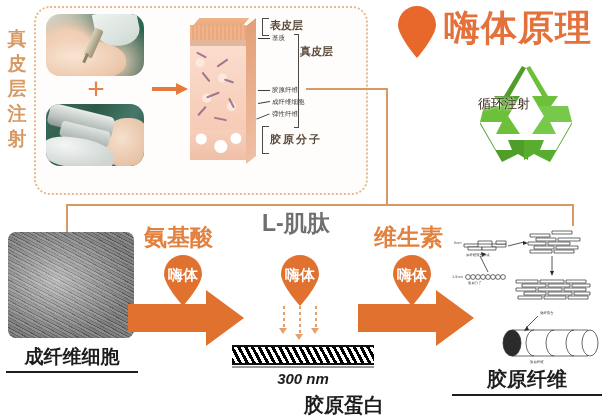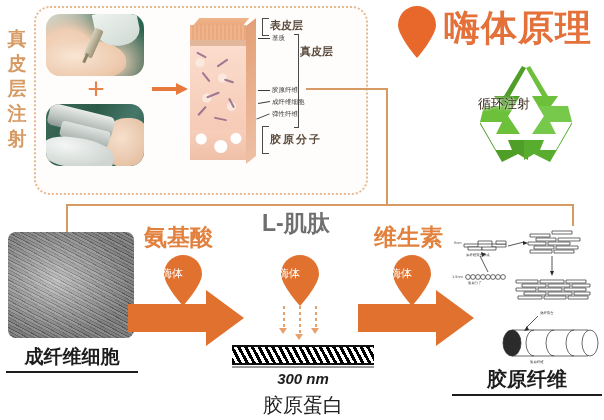--- a/index.html
+++ b/index.html
@@ -151,35 +151,35 @@
      content:"";position:absolute;inset:0;border-radius:8px;
      background:radial-gradient(ellipse at 38% 46%, rgba(255,255,255,.35), rgba(0,0,0,.18) 70%);
   }
   #fibro-label{left:6px;top:344px;width:132px;text-align:center;font-size:19px;
      color:#1d1d1d;font-weight:700;border-bottom:2px solid #1d1d1d;padding-bottom:1px;}
 
   .mol-label{position:absolute;font-size:23px;font-weight:700;color:#e2803e;white-space:nowrap;}
   .mol-label.gray{color:#6f6f6f;}
 
   .haiti-pin{position:absolute;width:44px;height:52px;}
-  .pin-txt{position:absolute;width:44px;text-align:left;top:12px;
-     font-size:11px;color:#fff;font-weight:400;}
+  .pin-txt{position:absolute;width:44px;text-align:center;top:12px;
+     font-size:15px;color:#fff;font-weight:700;}
 
   .big-arrow{position:absolute;}
   .arrow-txt{position:absolute;font-size:17px;font-weight:700;color:#ffffff;white-space:nowrap;}
 
   
   #collagen-rope{left:232px;top:345px;width:142px;height:16px;
      background:
        repeating-linear-gradient(62deg,#000 0 3px, #fff 3px 6px),
        repeating-linear-gradient(-62deg,#000 0 3px, #fff 3px 6px);
      border-top:2px solid #111;border-bottom:2px solid #111;}
   #collagen-scale{left:232px;top:366px;width:142px;height:2px;background:#9a9a9a;}
   #nm-text{left:232px;top:370px;width:142px;text-align:center;font-size:15px;color:#1d1d1d;font-weight:700;font-style:italic;}
-  #collagen-label{left:222px;top:392px;width:162px;text-align:center;font-size:20px;color:#1d1d1d;font-weight:400;}
+  #collagen-label{left:222px;top:392px;width:162px;text-align:right;font-size:20px;color:#1d1d1d;font-weight:700;}
 
   .dash-arrow{position:absolute;width:2px;background:repeating-linear-gradient(180deg,#e8a06a 0 3px,transparent 3px 6px);}
   .dash-head{position:absolute;width:0;height:0;border-left:4px solid transparent;border-right:4px solid transparent;border-top:6px solid #e8a06a;}
 
   
   #fiber-schema{left:452px;top:220px;width:150px;height:150px;}
   #fiber-label{left:452px;top:366px;width:150px;text-align:center;font-size:20px;
      color:#1d1d1d;font-weight:700;border-bottom:2px solid #1d1d1d;padding-bottom:1px;}
 </style>
 </head>

